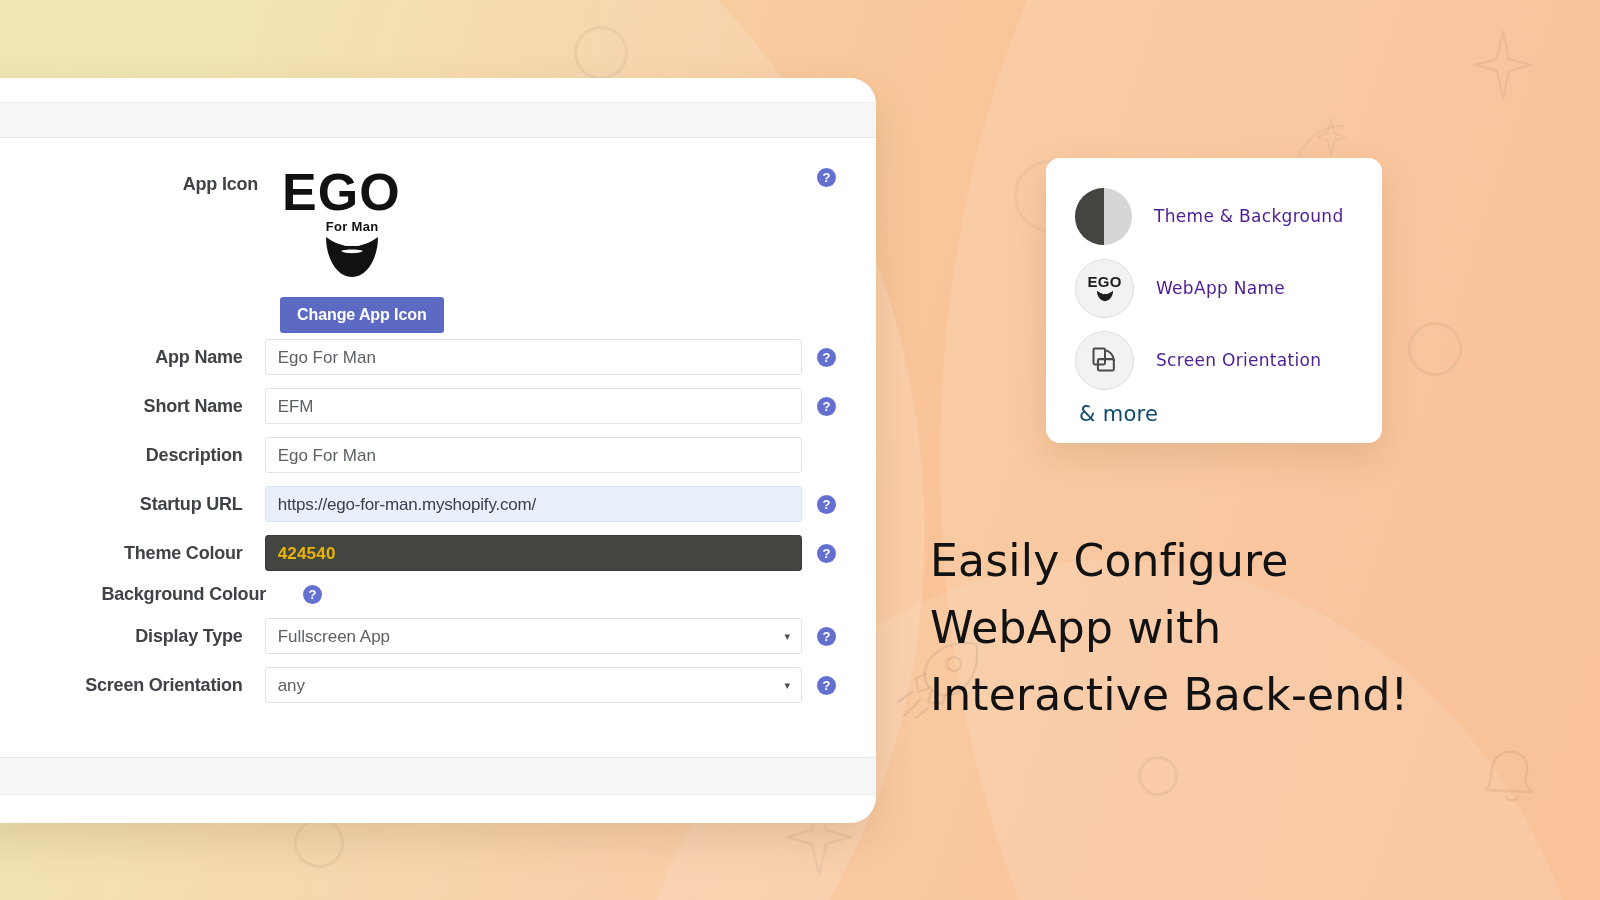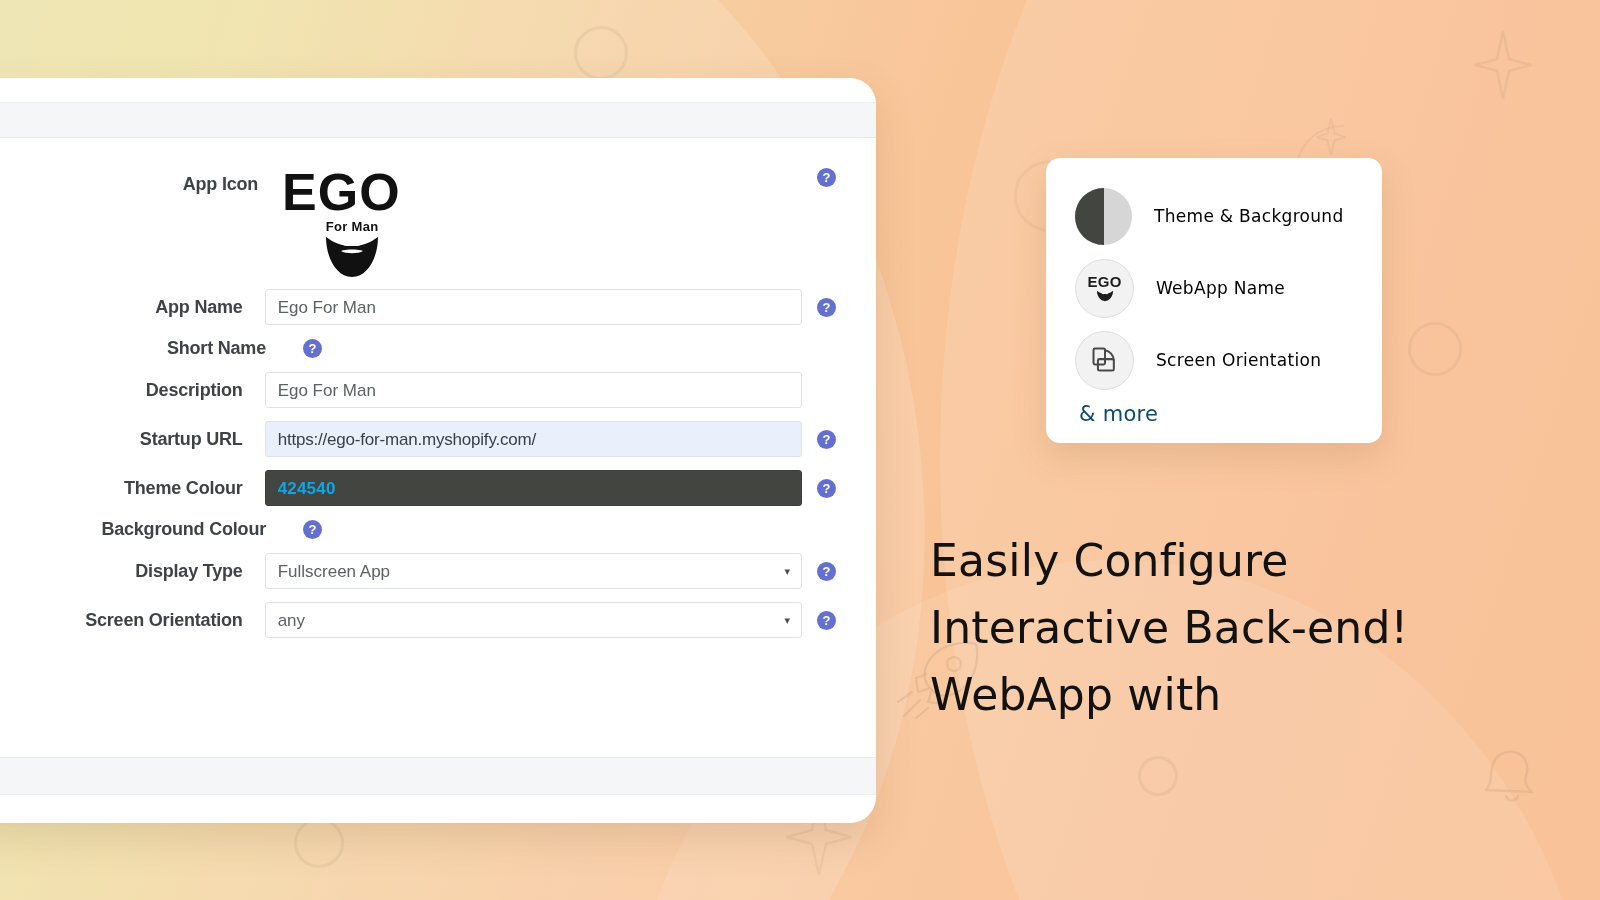--- a/index.html
+++ b/index.html
@@ -156,21 +156,21 @@
   }
   .text-input.url-field {
     background: #e9f0fb;
     border-color: #dbe4f2;
     color: #3a4046;
     letter-spacing: -0.2px;
   }
   .text-input.theme-colour {
     background: #424540;
     border-color: #3a3d39;
-    color: #0ea5e9;
+    color: #eab308;
     font-weight: 700;
     letter-spacing: 0.2px;
   }
   .text-input.bg-colour {
     background: #d9d9d9;
     border-color: #d0d0d0;
     color: #3a4046;
     font-weight: 700;
     letter-spacing: 0.2px;
   }
@@ -302,21 +302,21 @@
     color: #1d1d1d;
     letter-spacing: 0.3px;
     line-height: 1;
     display: flex;
     flex-direction: column;
     align-items: center;
   }
   .feature-text {
     margin-left: 22px;
     font-size: 17px;
-    color: #000000;
+    color: #4c1d95;
     letter-spacing: 0.3px;
     font-family: "DejaVu Sans", sans-serif;
   }
   .more-text {
     padding-left: 33px;
     margin-top: 6px;
     font-size: 21px;
     color: #0c4a6e;
     letter-spacing: 0.3px;
     font-family: "DejaVu Sans", sans-serif;
@@ -409,34 +409,38 @@
           <div class="logo-word">EGO</div>
           <div class="logo-sub">For Man</div>
           <div class="logo-beard">
             <svg viewBox="0 0 72 44" width="72" height="44">
               <path d="M10 2 C10 22 20 42 36 42 C52 42 62 22 62 2 C54 8 46 11 36 11 C26 11 18 8 10 2 Z" fill="#111111"></path>
               <path d="M22 6 C26 2 32 3 36 7 C40 3 46 2 50 6 C46 11 40 12 36 10 C32 12 26 11 22 6 Z" fill="#ffffff"></path>
               <path d="M25 16 C29 14 43 14 47 16 C43 19 29 19 25 16 Z" fill="#ffffff"></path>
             </svg>
           </div>
         </div>
+        <button class="btn-change-icon">Change App Icon</button>
       </div>
       <div class="help-icon">?</div>
     </div>
 
     <div class="form-row">
       <div class="field-label">App Name</div>
       <div class="field-wrap">
         <div class="text-input">Ego For Man</div>
       </div>
       <div class="help-icon">?</div>
     </div>
 
     <div class="form-row">
       <div class="field-label">Short Name</div>
+      <div class="field-wrap">
+        <div class="text-input">EFM</div>
+      </div>
       <div class="help-icon">?</div>
     </div>
 
     <div class="form-row">
       <div class="field-label">Description</div>
       <div class="field-wrap">
         <div class="text-input">Ego For Man</div>
       </div>
       <div class="help-spacer"></div>
     </div>
@@ -514,15 +518,15 @@
       </svg>
     </div>
     <div class="feature-text">Screen Orientation</div>
   </div>
 
   <div class="more-text">&amp; more</div>
 </div>
 
 <div id="headline">
   <span class="hl-line">Easily Configure</span>
+  <span class="hl-line">WebApp with</span>
   <span class="hl-line">Interactive Back-end!</span>
-  <span class="hl-line">WebApp with</span>
 </div>
 
 </body></html>

